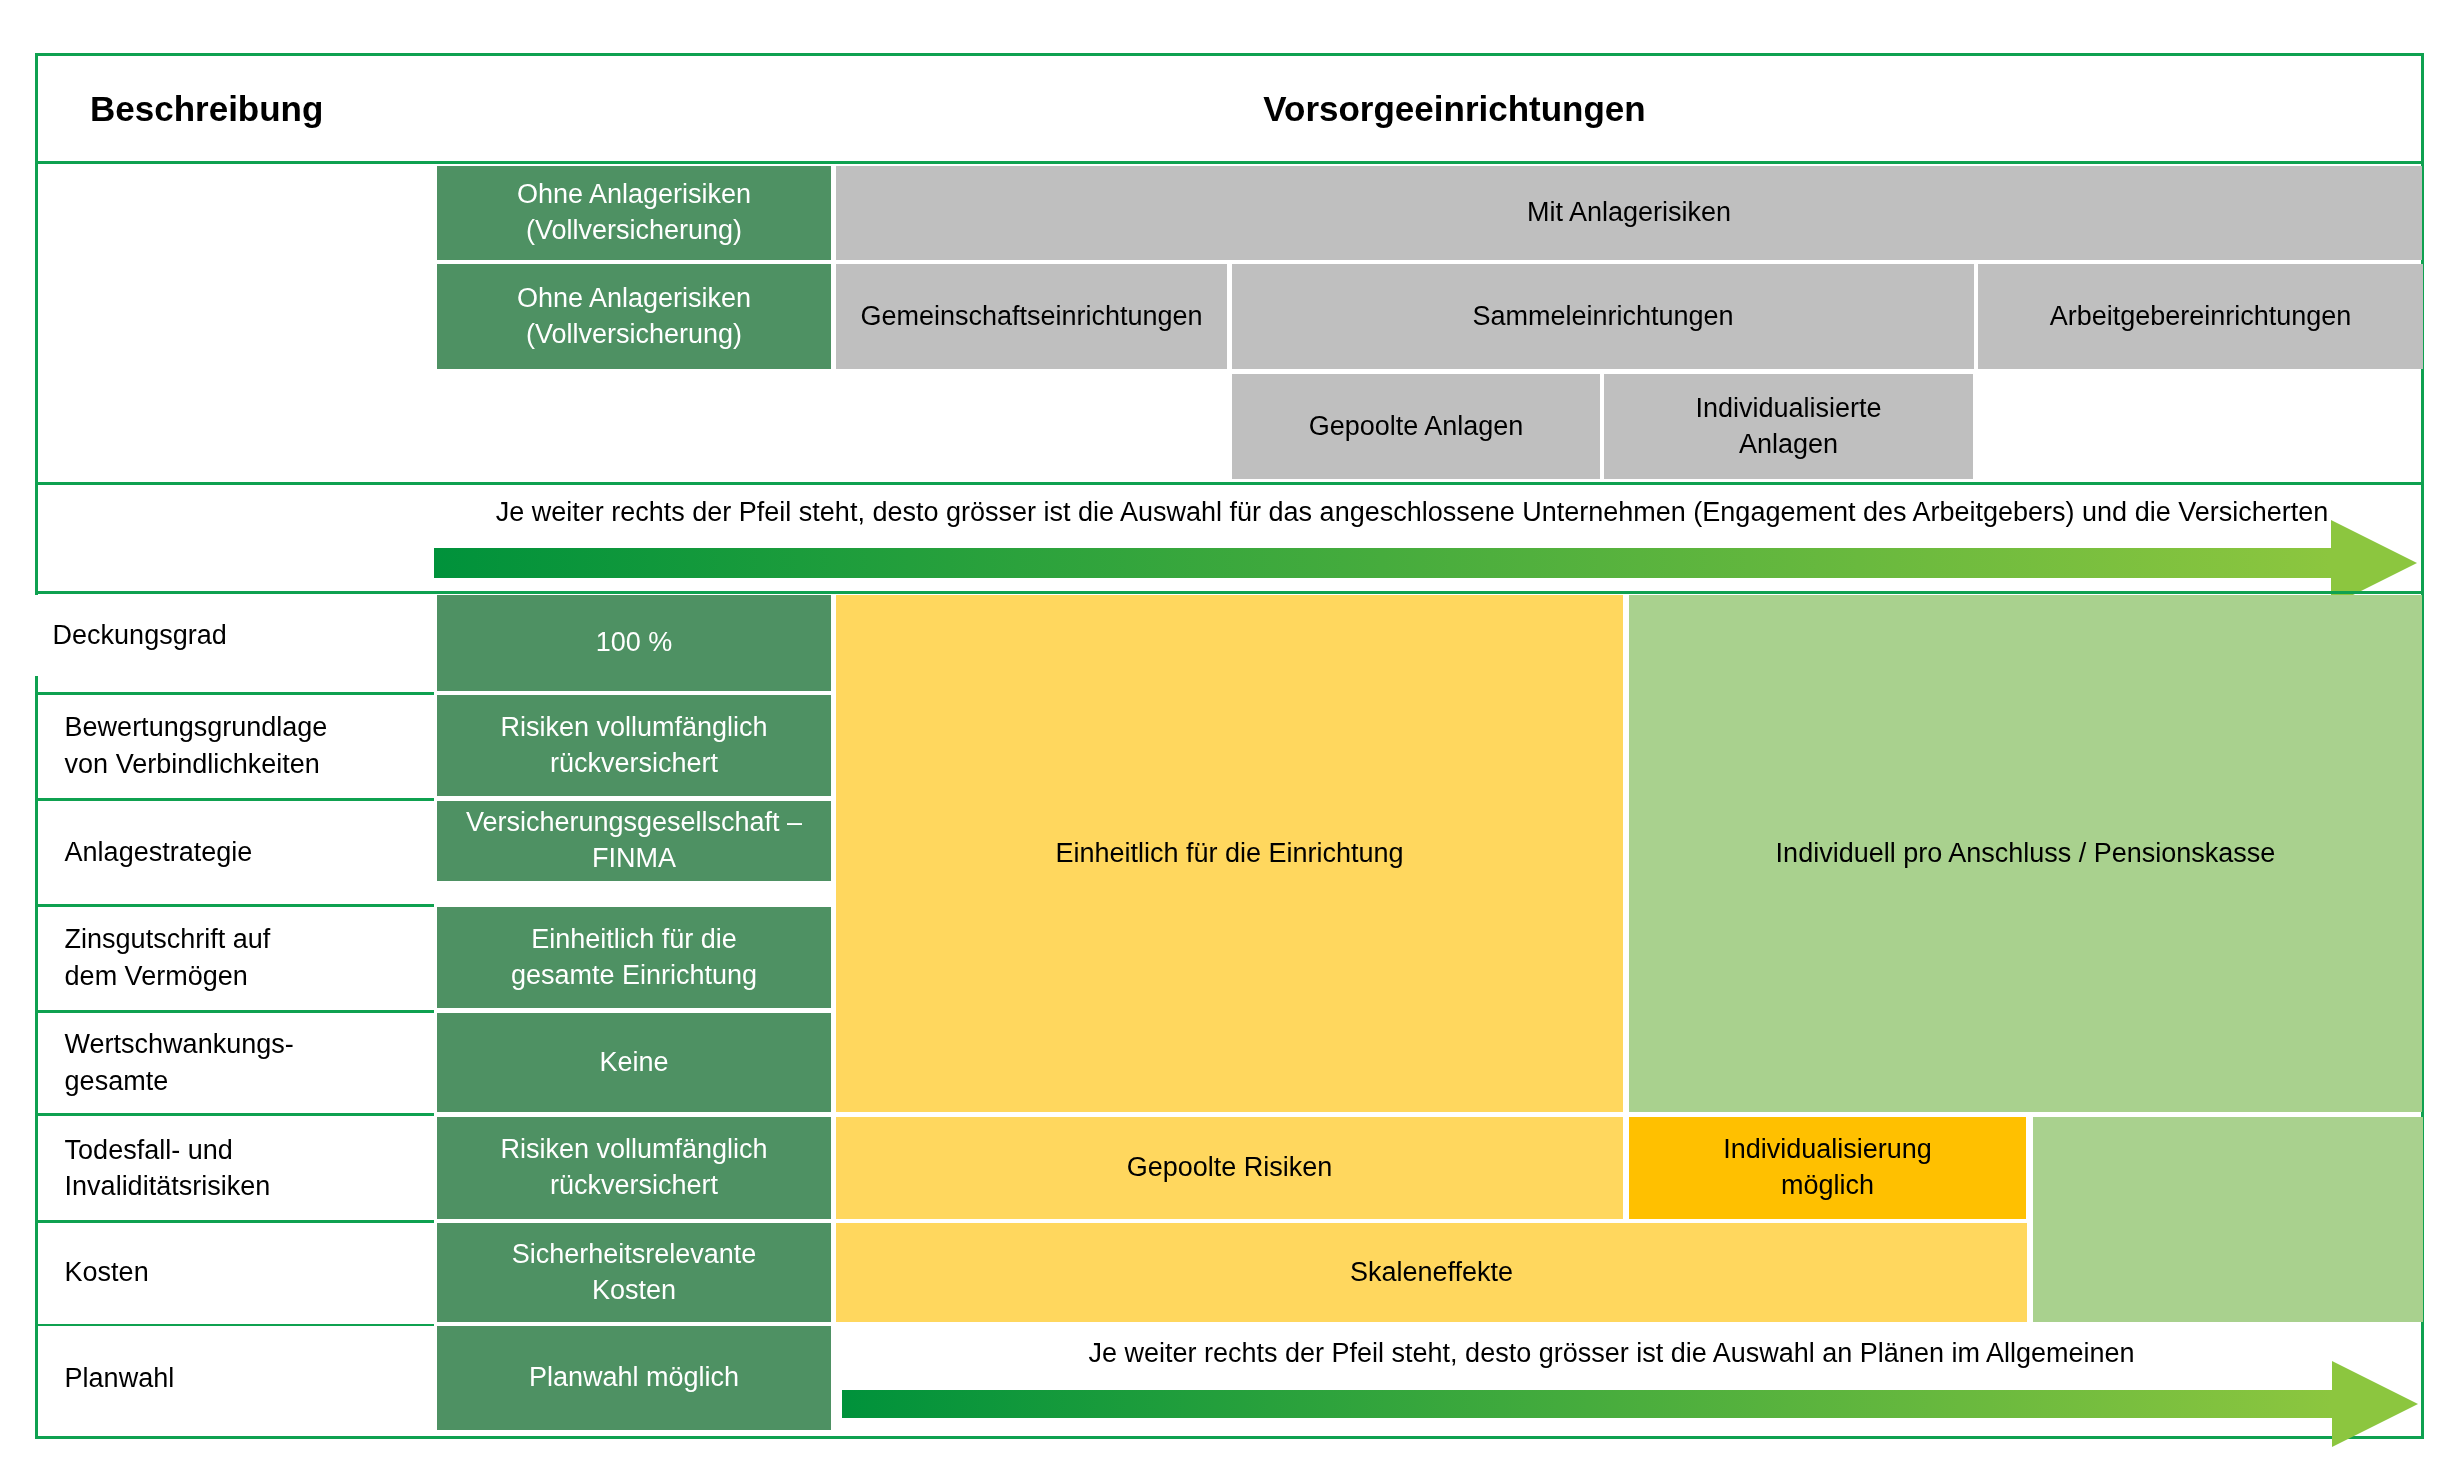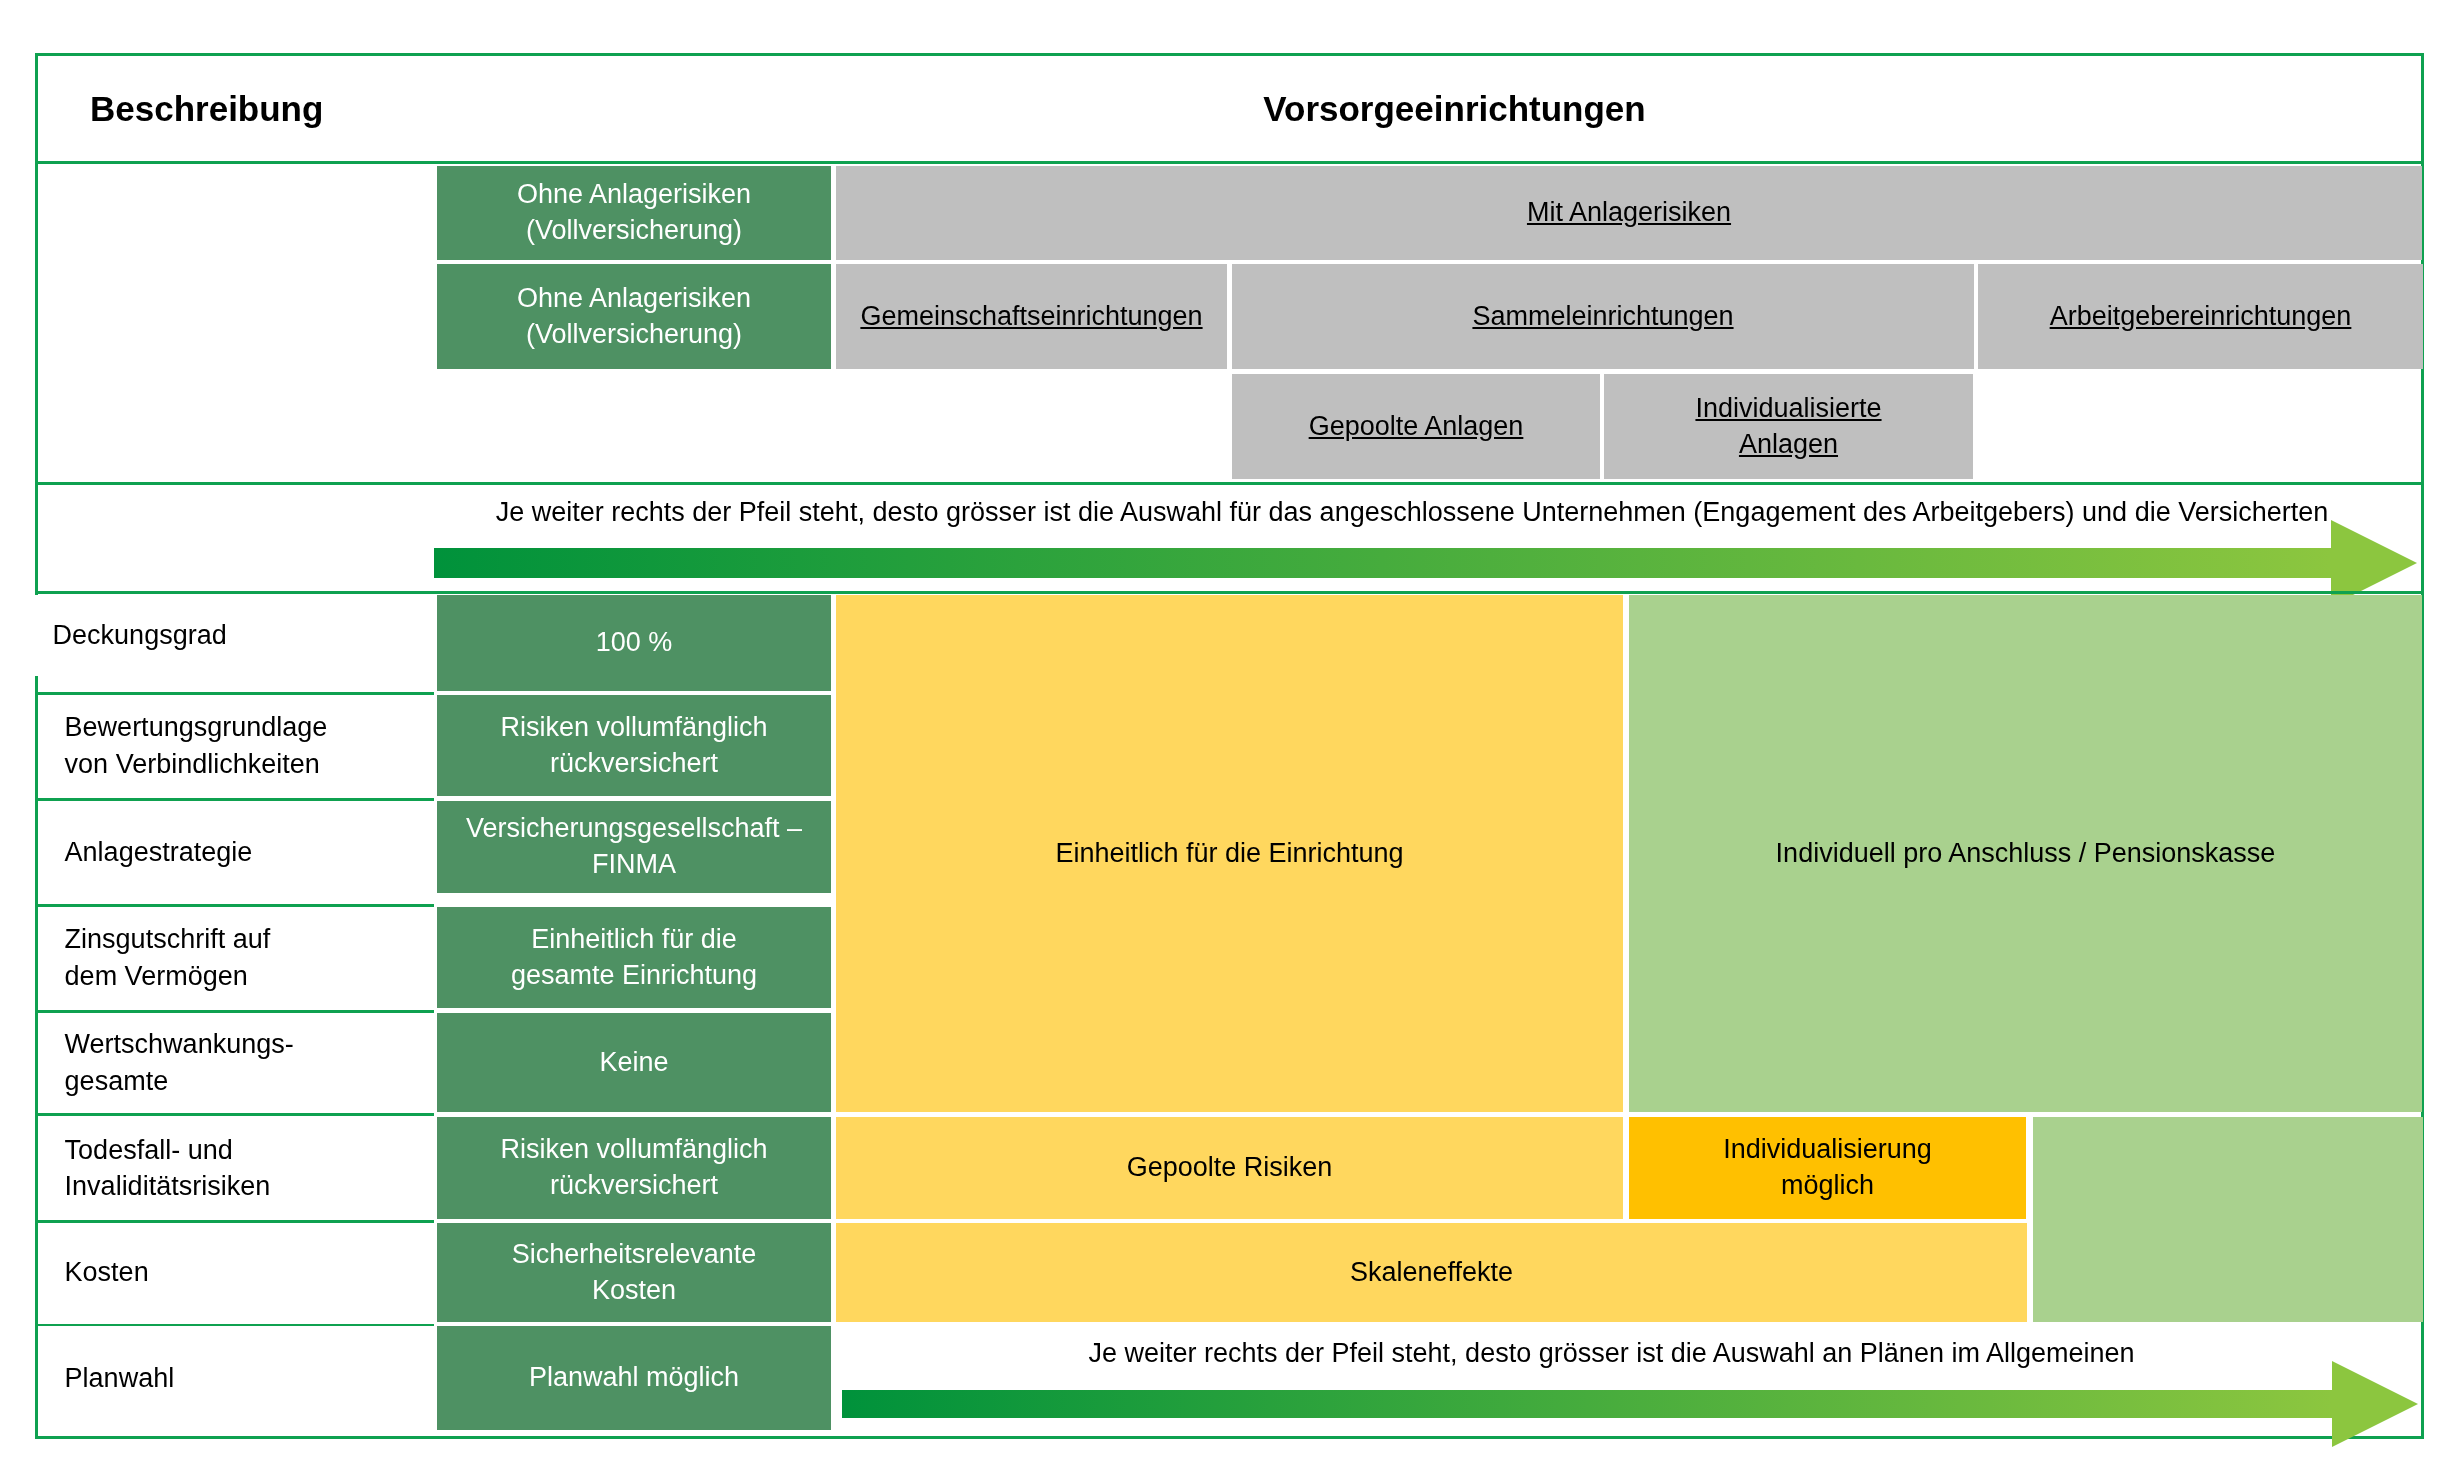--- a/index.html
+++ b/index.html
@@ -25,21 +25,21 @@
     left:35px;top:53px;width:2389px;height:1386px;
     border:3px solid var(--border-green);background:#FFFFFF;
   }
   .hline{background:var(--border-green);height:3px;}
   .cell{
     display:flex;align-items:center;justify-content:center;
     text-align:center;white-space:pre-line;
     font-size:27px;line-height:1.32;
   }
   .cell-green{background:var(--cell-green);color:var(--text-light);}
-  .cell-gray{background:var(--cell-gray);color:var(--text-dark);text-decoration:underline;}
+  .cell-gray{background:var(--cell-gray);color:var(--text-dark);}
   .cell-yellow{background:var(--cell-yellow);color:var(--text-dark);}
   .cell-orange{background:var(--cell-orange);color:var(--text-dark);}
   .cell-lightgreen{background:var(--cell-lightgreen);color:var(--text-dark);}
   .row-label{
     display:flex;align-items:center;justify-content:flex-start;
     text-align:left;padding-left:26.6px;white-space:pre-line;
     font-size:27px;line-height:1.35;background:#FFFFFF;
   }
   .title{
     display:flex;align-items:center;font-weight:bold;font-size:35px;margin-left:25px;
@@ -106,21 +106,21 @@
   <div class="abs row-label" style="left:38px;top:1117px;width:396px;height:102px;">Todesfall- und
 Invaliditätsrisiken</div>
   <div class="abs hline" style="left:38px;top:1220px;width:396px;"></div>
   <div class="abs row-label" style="left:38px;top:1223px;width:396px;height:99px;">Kosten</div>
   <div class="abs hline" style="left:38px;top:1324px;width:396px;"></div>
   <div class="abs row-label" style="left:38px;top:1326px;width:396px;height:104px;">Planwahl</div>
 
   <div class="abs cell cell-green" style="left:437px;top:595px;width:394px;height:96px;">100 %</div>
   <div class="abs cell cell-green" style="left:437px;top:695px;width:394px;height:101px;">Risiken vollumfänglich
 rückversichert</div>
-  <div class="abs cell cell-green" style="left:437px;top:801px;width:394px;height:92px;">Versicherungsgesellschaft –
+  <div class="abs cell cell-green" style="left:437px;top:801px;width:394px;height:80px;">Versicherungsgesellschaft –
 FINMA</div>
   <div class="abs cell cell-green" style="left:437px;top:907px;width:394px;height:101px;">Einheitlich für die
 gesamte Einrichtung</div>
   <div class="abs cell cell-green" style="left:437px;top:1013px;width:394px;height:99px;">Keine</div>
   <div class="abs cell cell-green" style="left:437px;top:1117px;width:394px;height:102px;">Risiken vollumfänglich
 rückversichert</div>
   <div class="abs cell cell-green" style="left:437px;top:1223px;width:394px;height:99px;">Sicherheitsrelevante
 Kosten</div>
   <div class="abs cell cell-green" style="left:437px;top:1326px;width:394px;height:104px;">Planwahl möglich</div>
 

